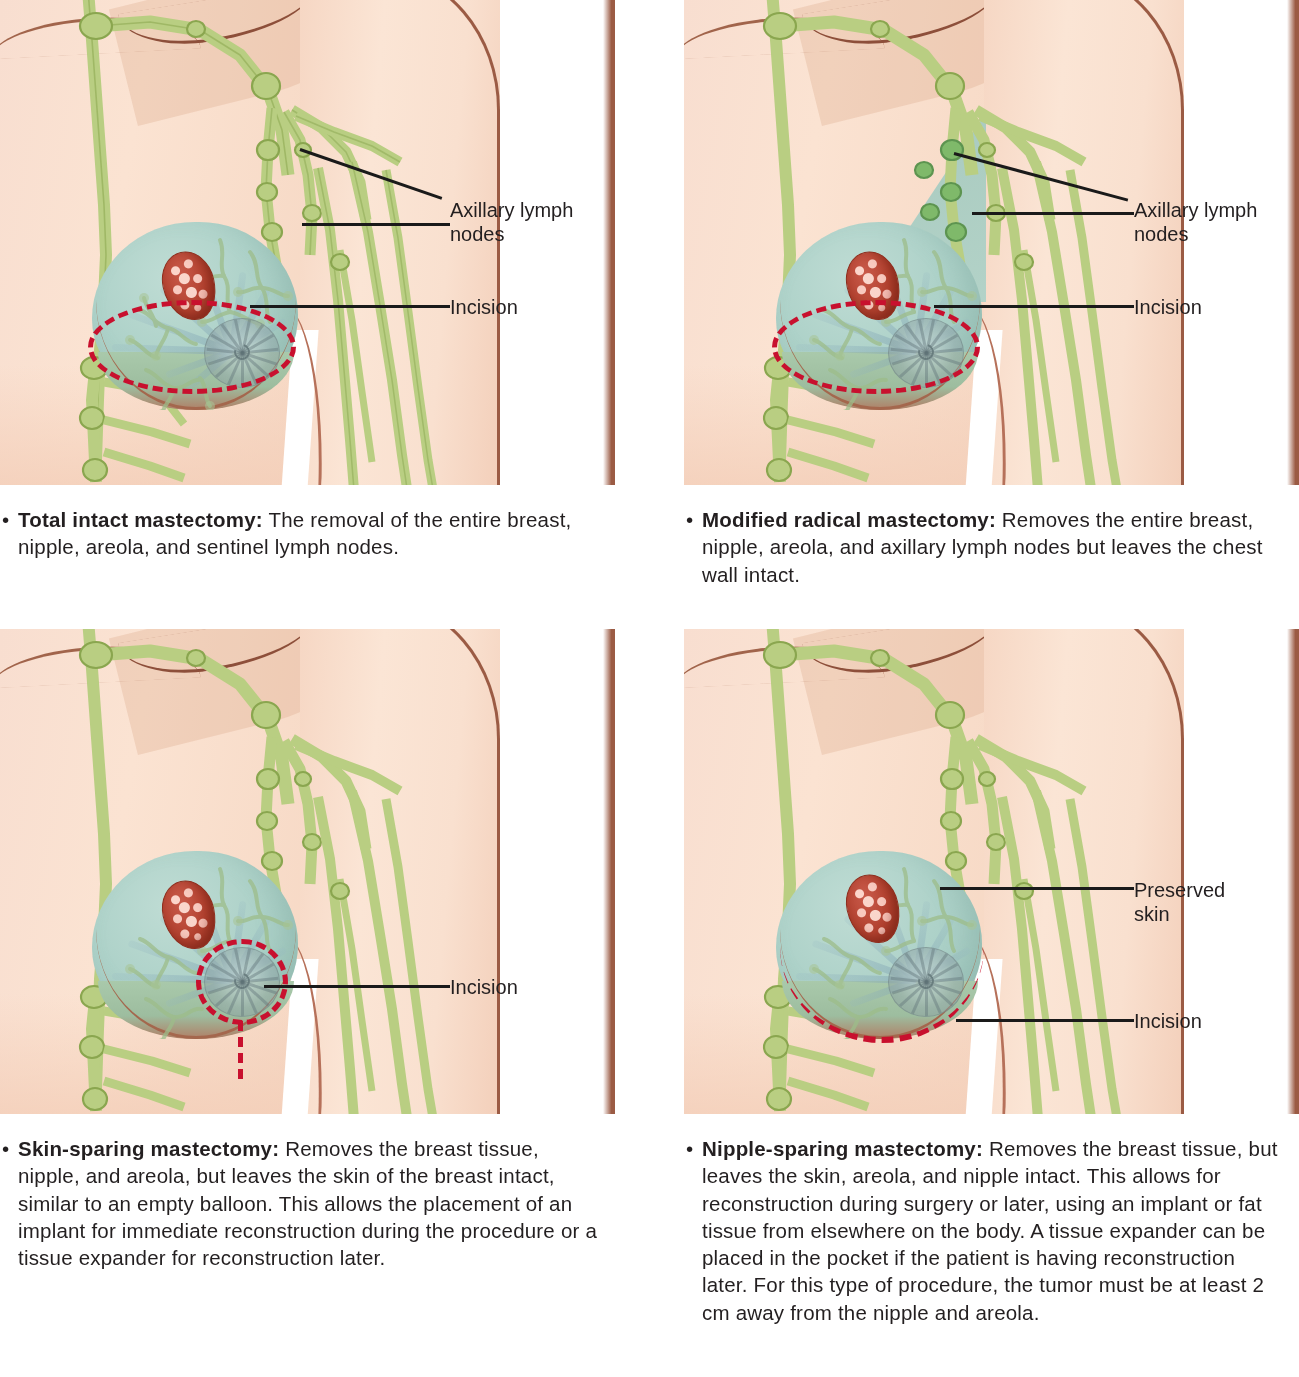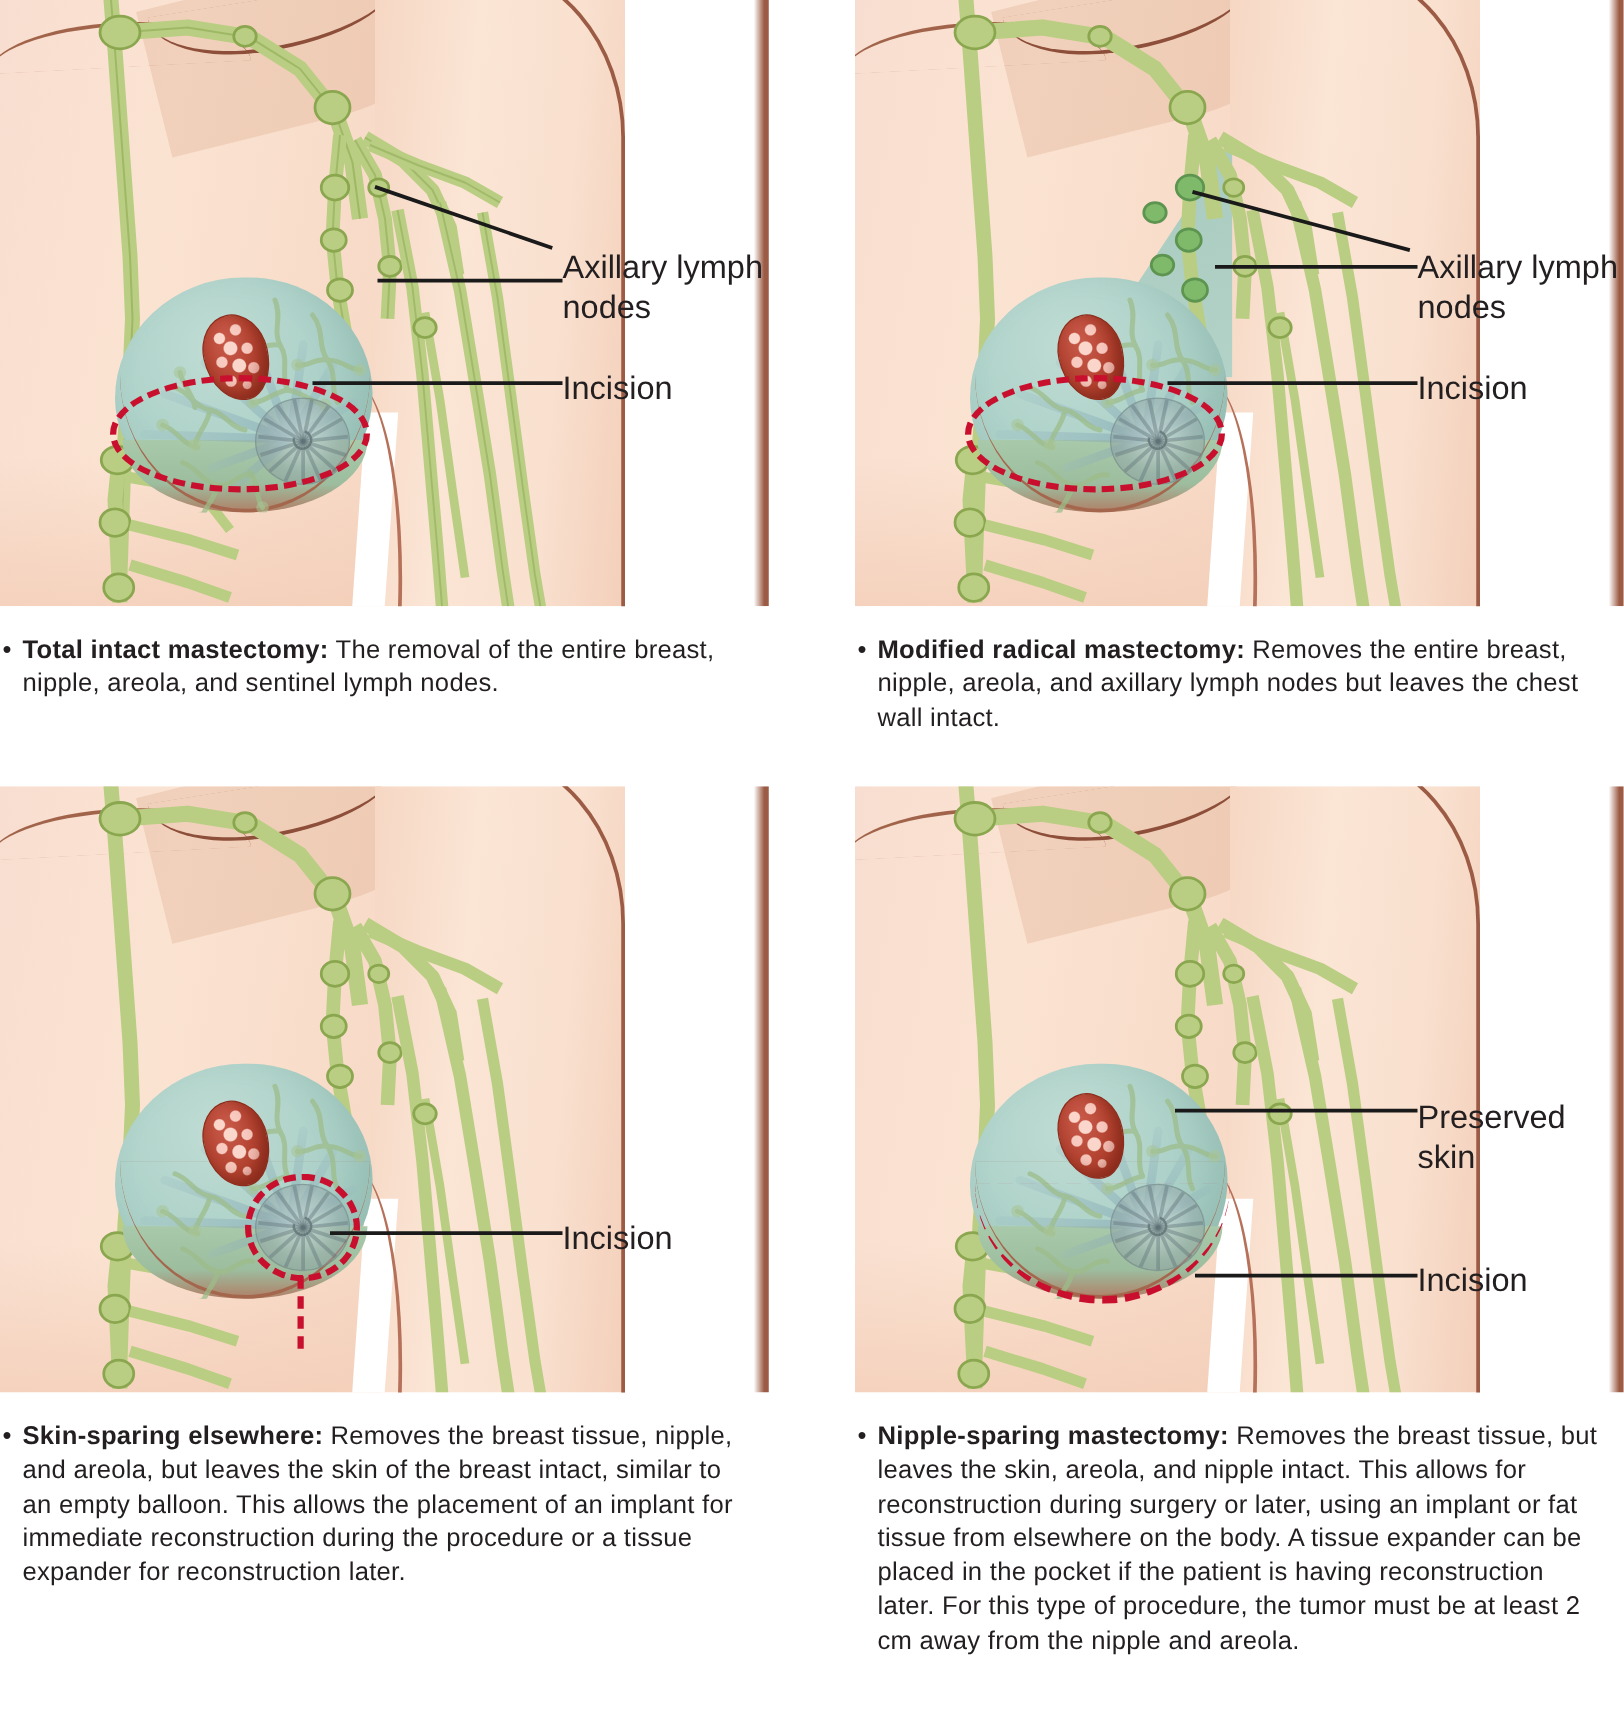--- a/index.html
+++ b/index.html
@@ -230,21 +230,21 @@
   }
   .incision-fold {
     position: absolute;
     border-bottom: 6px dashed #c8102e;
     border-radius: 0 0 50% 50% / 0 0 100% 100%;
   }
 
   
   .label {
     position: absolute;
-    font-size: 26px;
+    font-size: 20px;
     line-height: 1.22;
     color: #231f20;
     white-space: pre-line;
   }
   .leader {
     position: absolute;
     height: 0;
     border-top: 3px solid #1a1a1a;
     transform-origin: 0 50%;
   }
@@ -662,21 +662,21 @@
 
       <div class="incision-circle" style="left:196px; top:310px; width:92px; height:86px;"></div>
       <div class="incision-vert" style="left:238px; top:392px;"></div>
 
       <div class="leader" style="left:264px; top:356px; width:186px;"></div>
 
       <div class="label" style="left:450px; top:346px;">Incision</div>
     </div>
 
     <div class="caption cap-bottom">
-      <span class="bullet">•</span><b>Skin-sparing elsewhere:</b><span> Removes the breast tissue, nipple, and areola, but leaves the skin of the breast intact, similar to an empty balloon. This allows the placement of an implant for immediate reconstruction during the procedure or a tissue expander for reconstruction later.</span>
+      <span class="bullet">•</span><b>Skin-sparing mastectomy:</b><span> Removes the breast tissue, nipple, and areola, but leaves the skin of the breast intact, similar to an empty balloon. This allows the placement of an implant for immediate reconstruction during the procedure or a tissue expander for reconstruction later.</span>
     </div>
   </div>
 
   <div class="panel col-right row-bottom">
     <div class="figure">
 
       <div class="torso">
         <div class="pec-shade"></div>
         <div class="clavicle"></div>
         <div class="clavicle2"></div>

